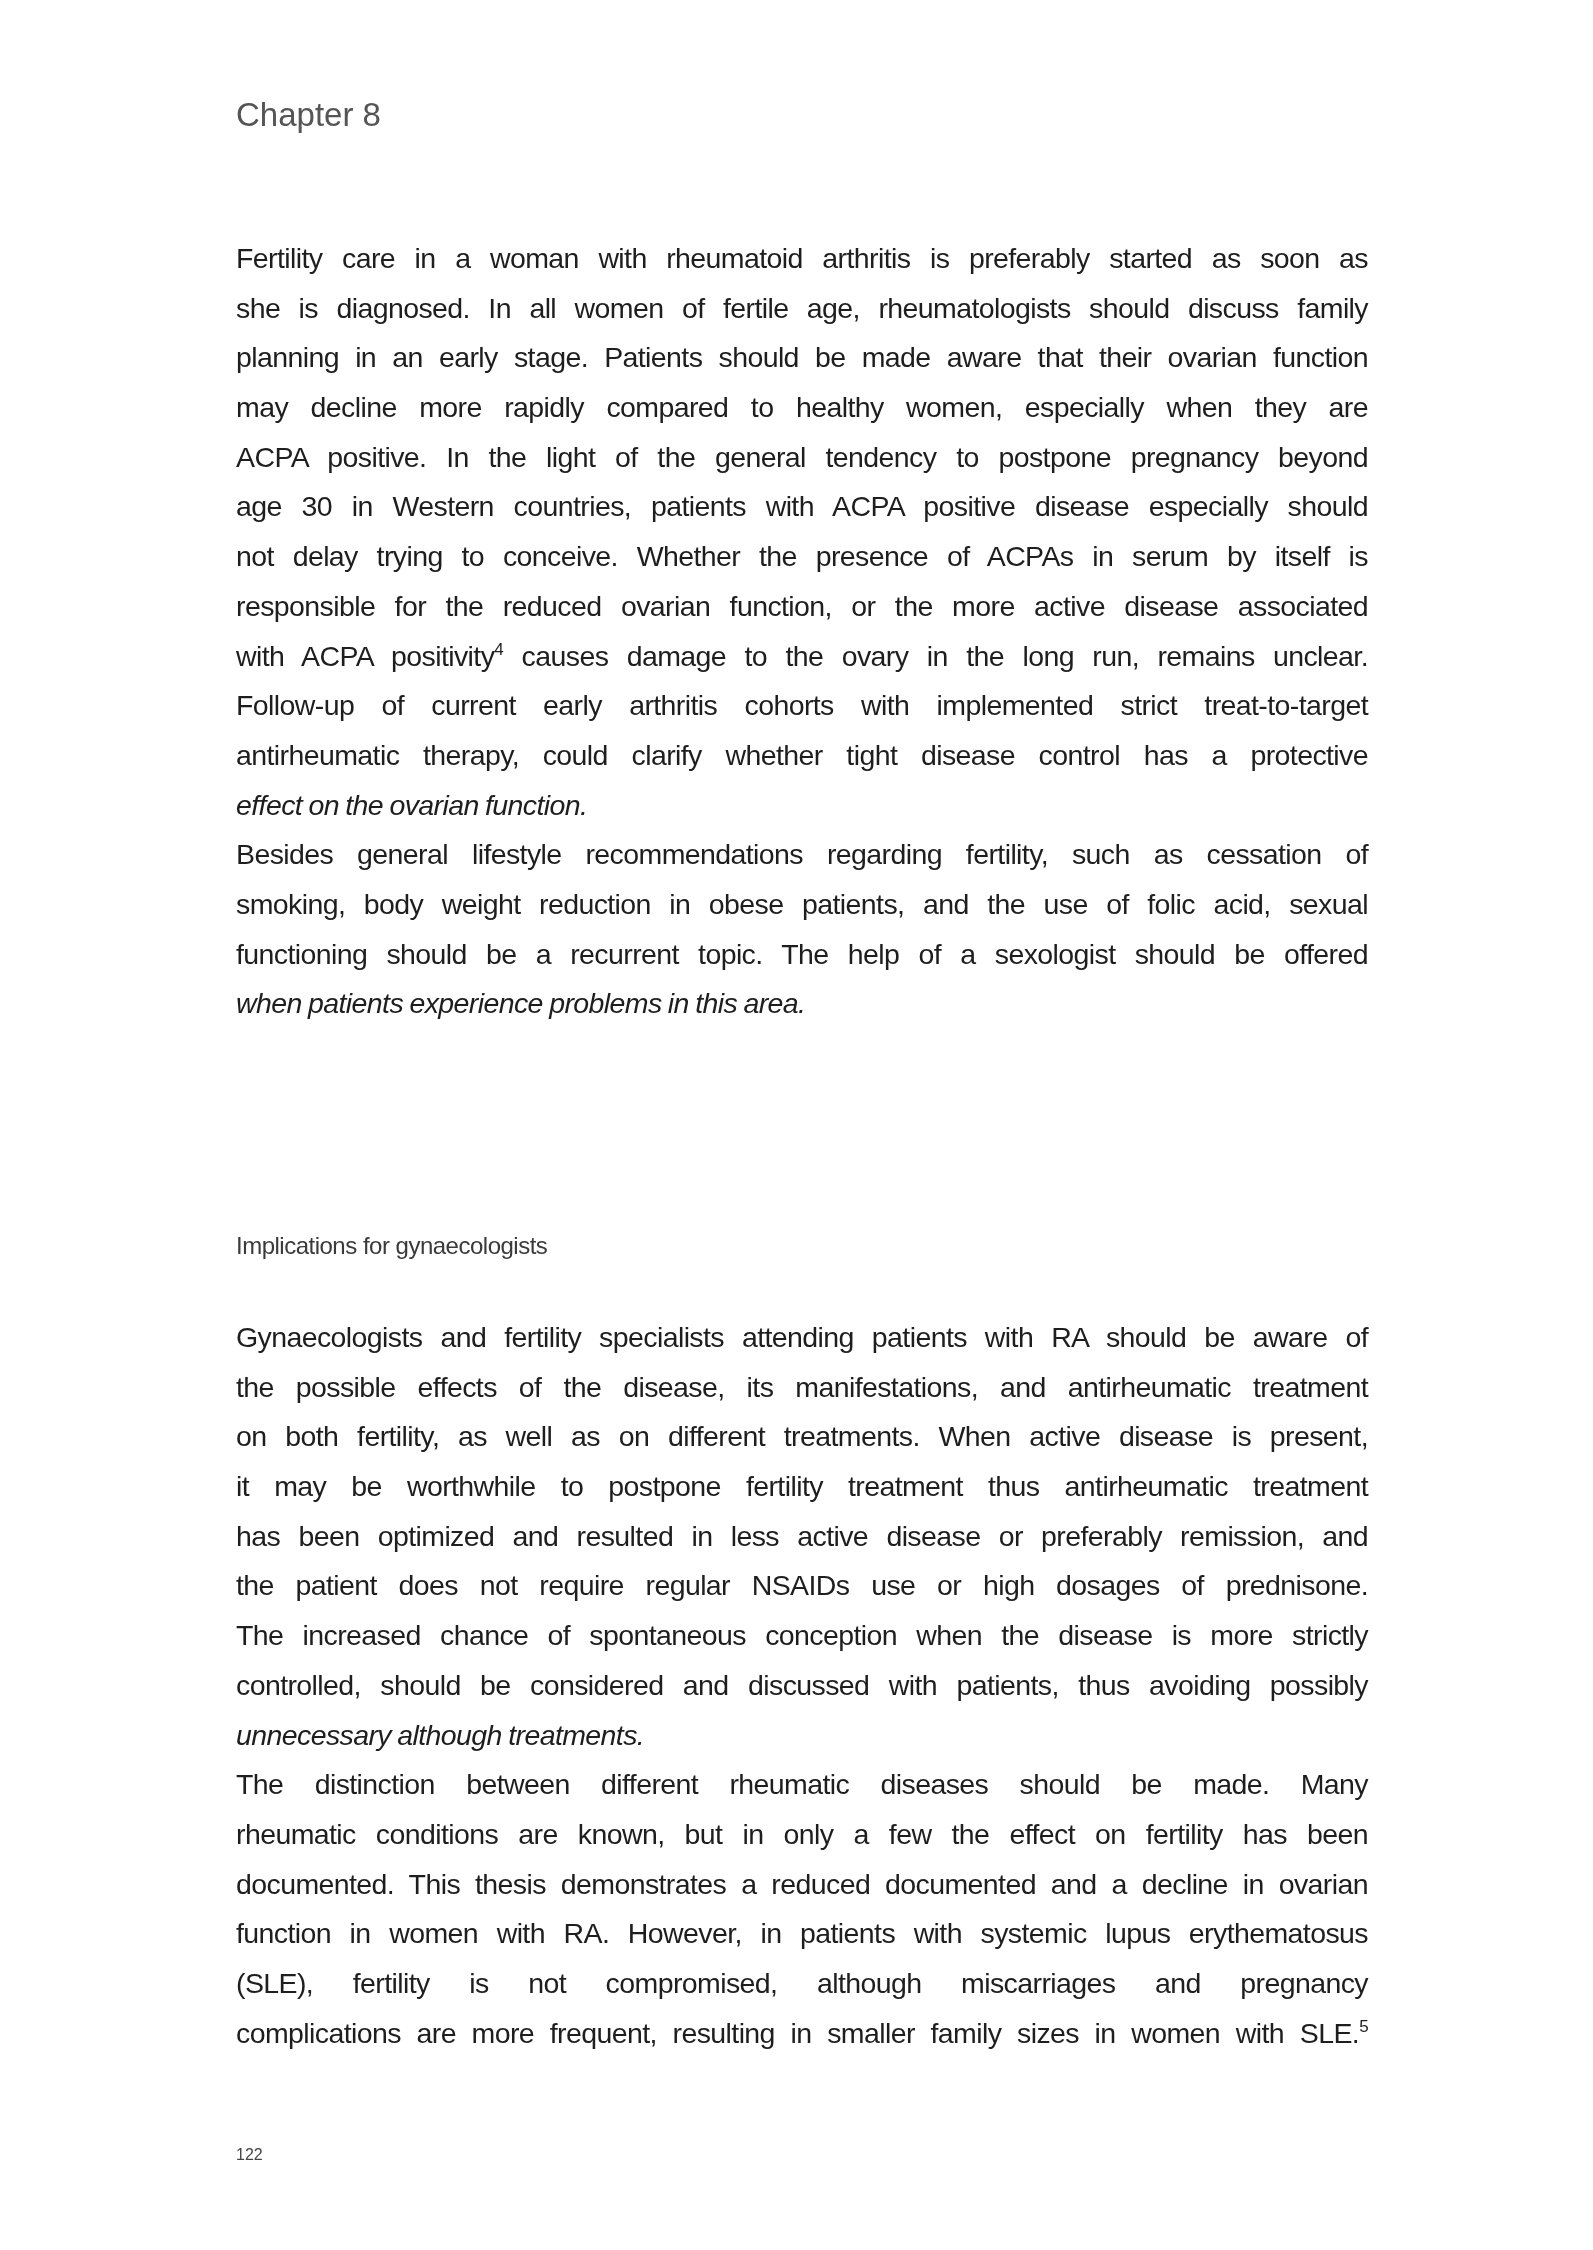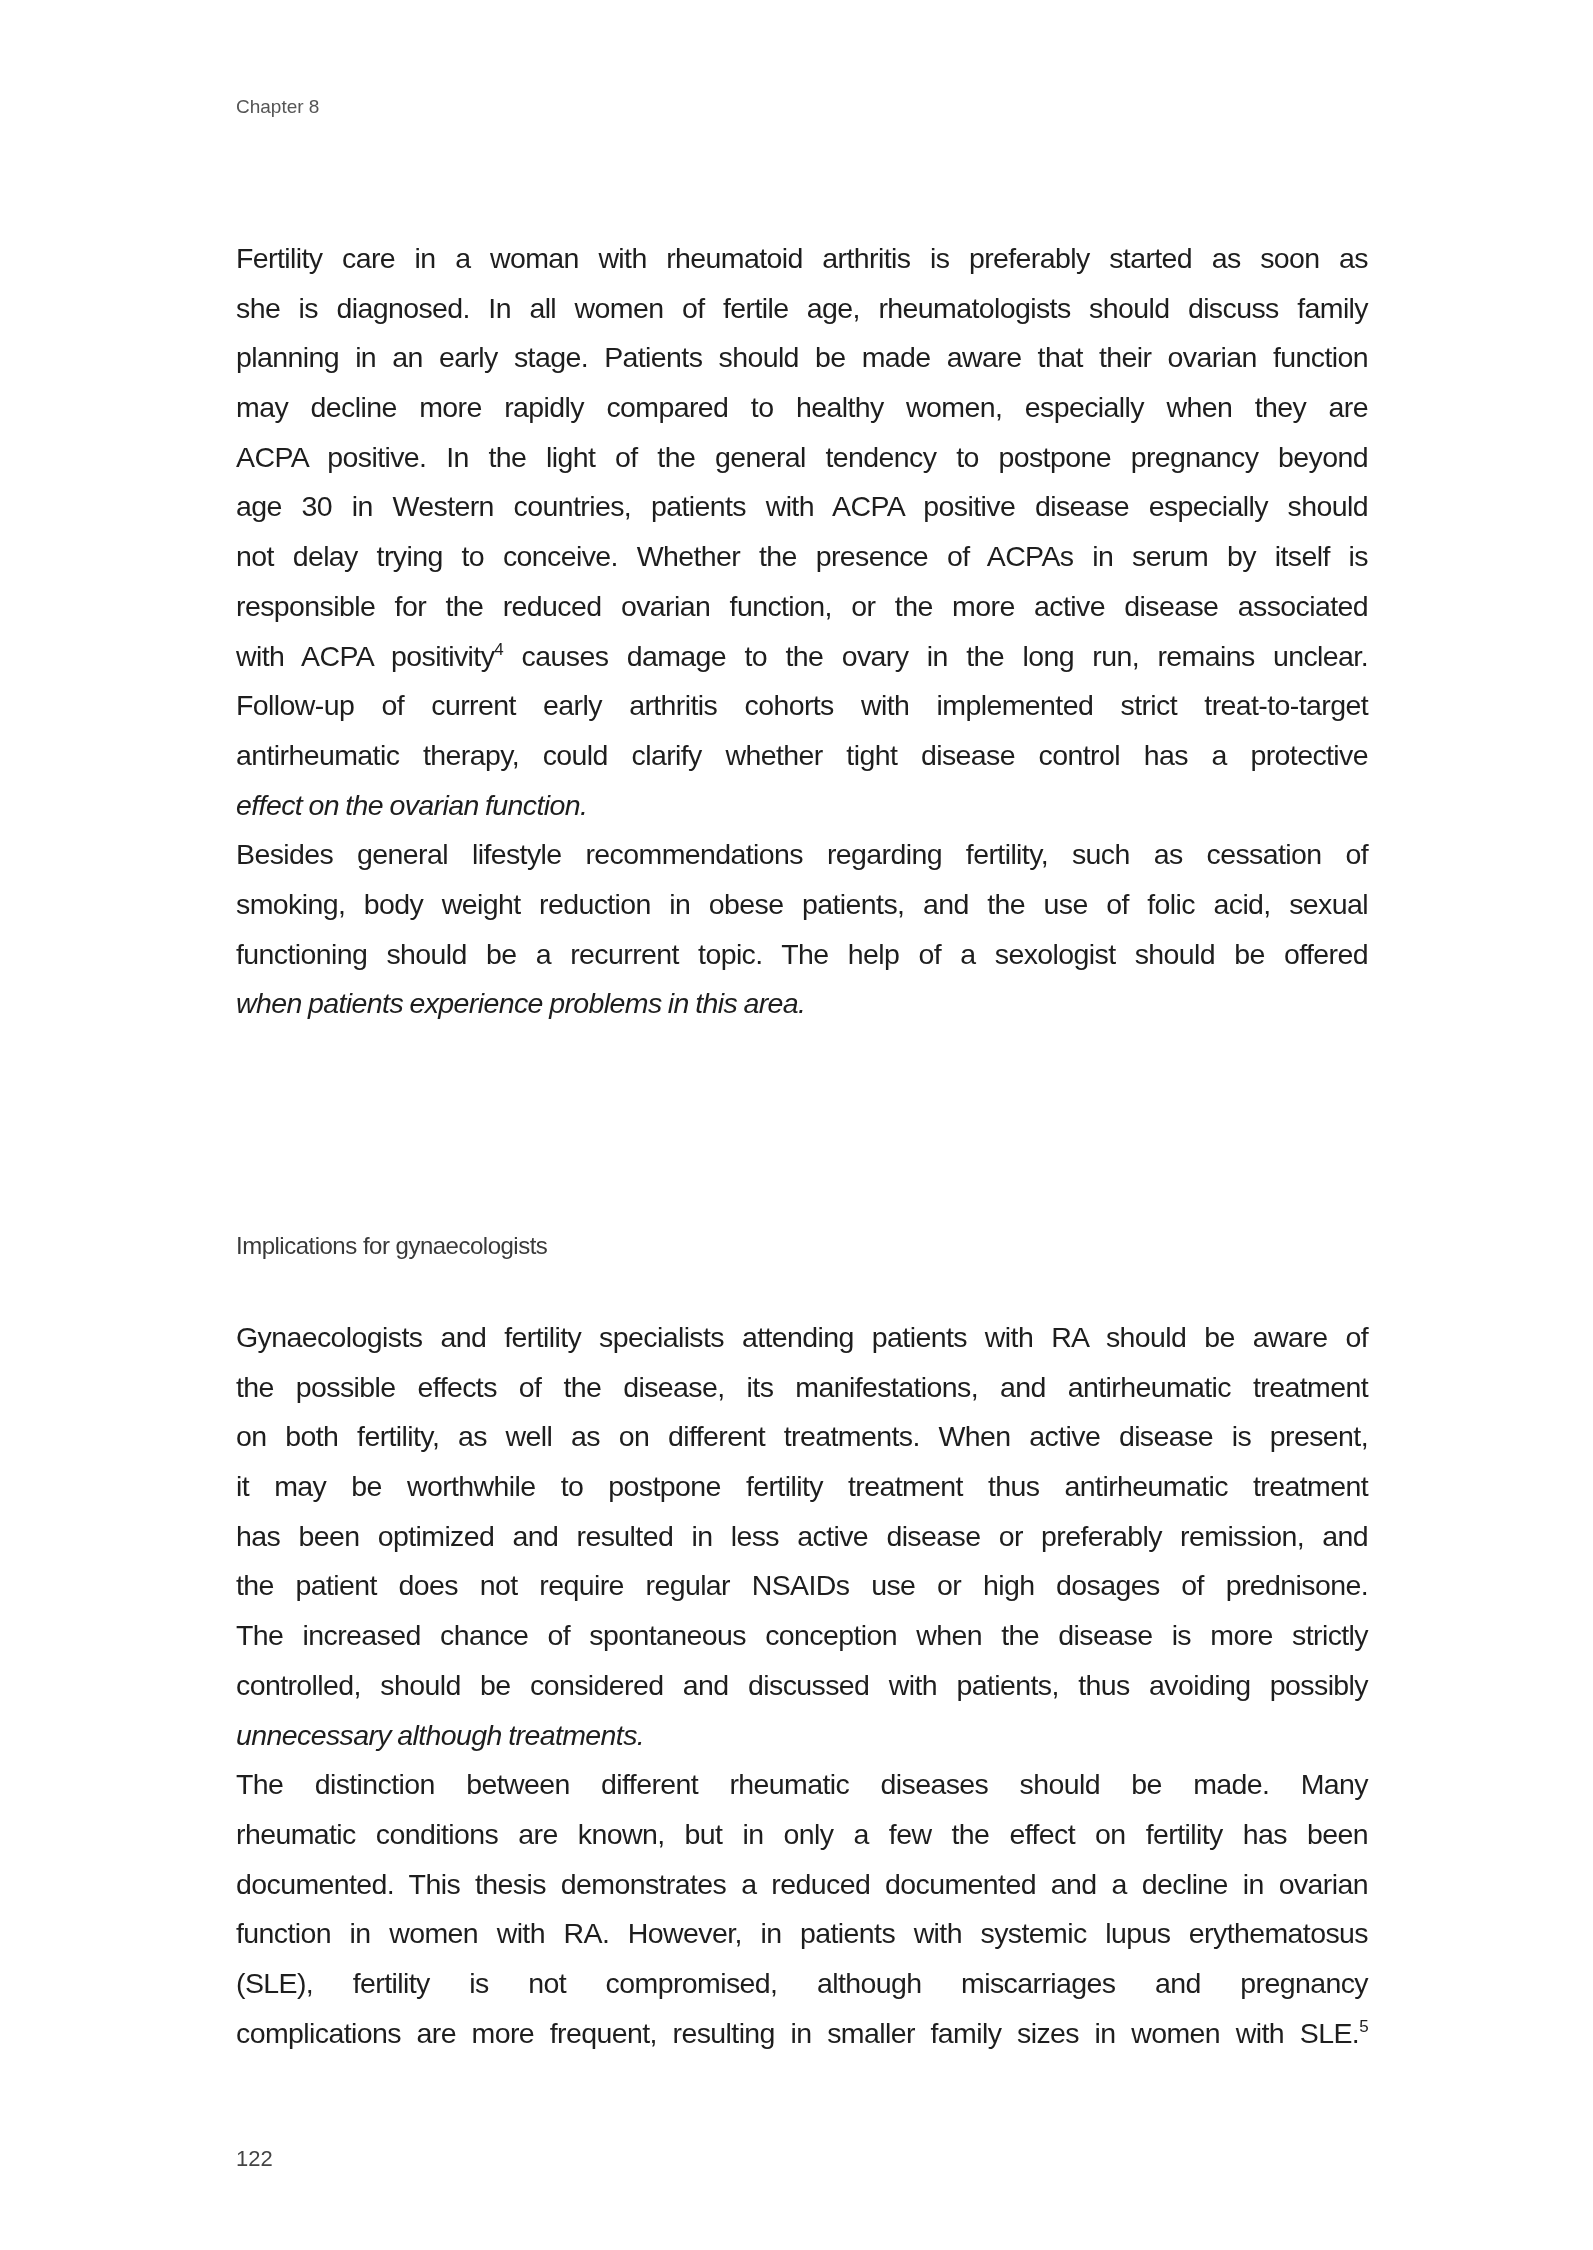--- a/index.html
+++ b/index.html
@@ -3,25 +3,25 @@
   <meta charset="utf-8">
   <style>
     html, body { margin: 0; padding: 0; background: #ffffff; }
     body {
       width: 1593px; height: 2250px; position: relative; overflow: hidden;
       font-family: "Liberation Sans", "DejaVu Sans", sans-serif;
       color: #1e1e1e;
     }
     .running-head {
       position: absolute; left: 236px; top: 96px;
-      font-size: 19px; color: #555555; letter-spacing: 0px;
+      font-size: 33px; color: #555555; letter-spacing: 0px;
     }
     .page-number {
       position: absolute; left: 236px; top: 2146px;
-      font-size: 22px; color: #444444;
+      font-size: 16px; color: #444444;
     }
     .text-block {
       position: absolute; left: 236px; width: 1132px;
     }
     .line {
       display: block; height: 49.7px; line-height: 49.7px;
       font-size: 28.5px; white-space: nowrap;
       text-align: justify; text-align-last: justify;
       letter-spacing: -0.6px; word-spacing: -1px;
     }

